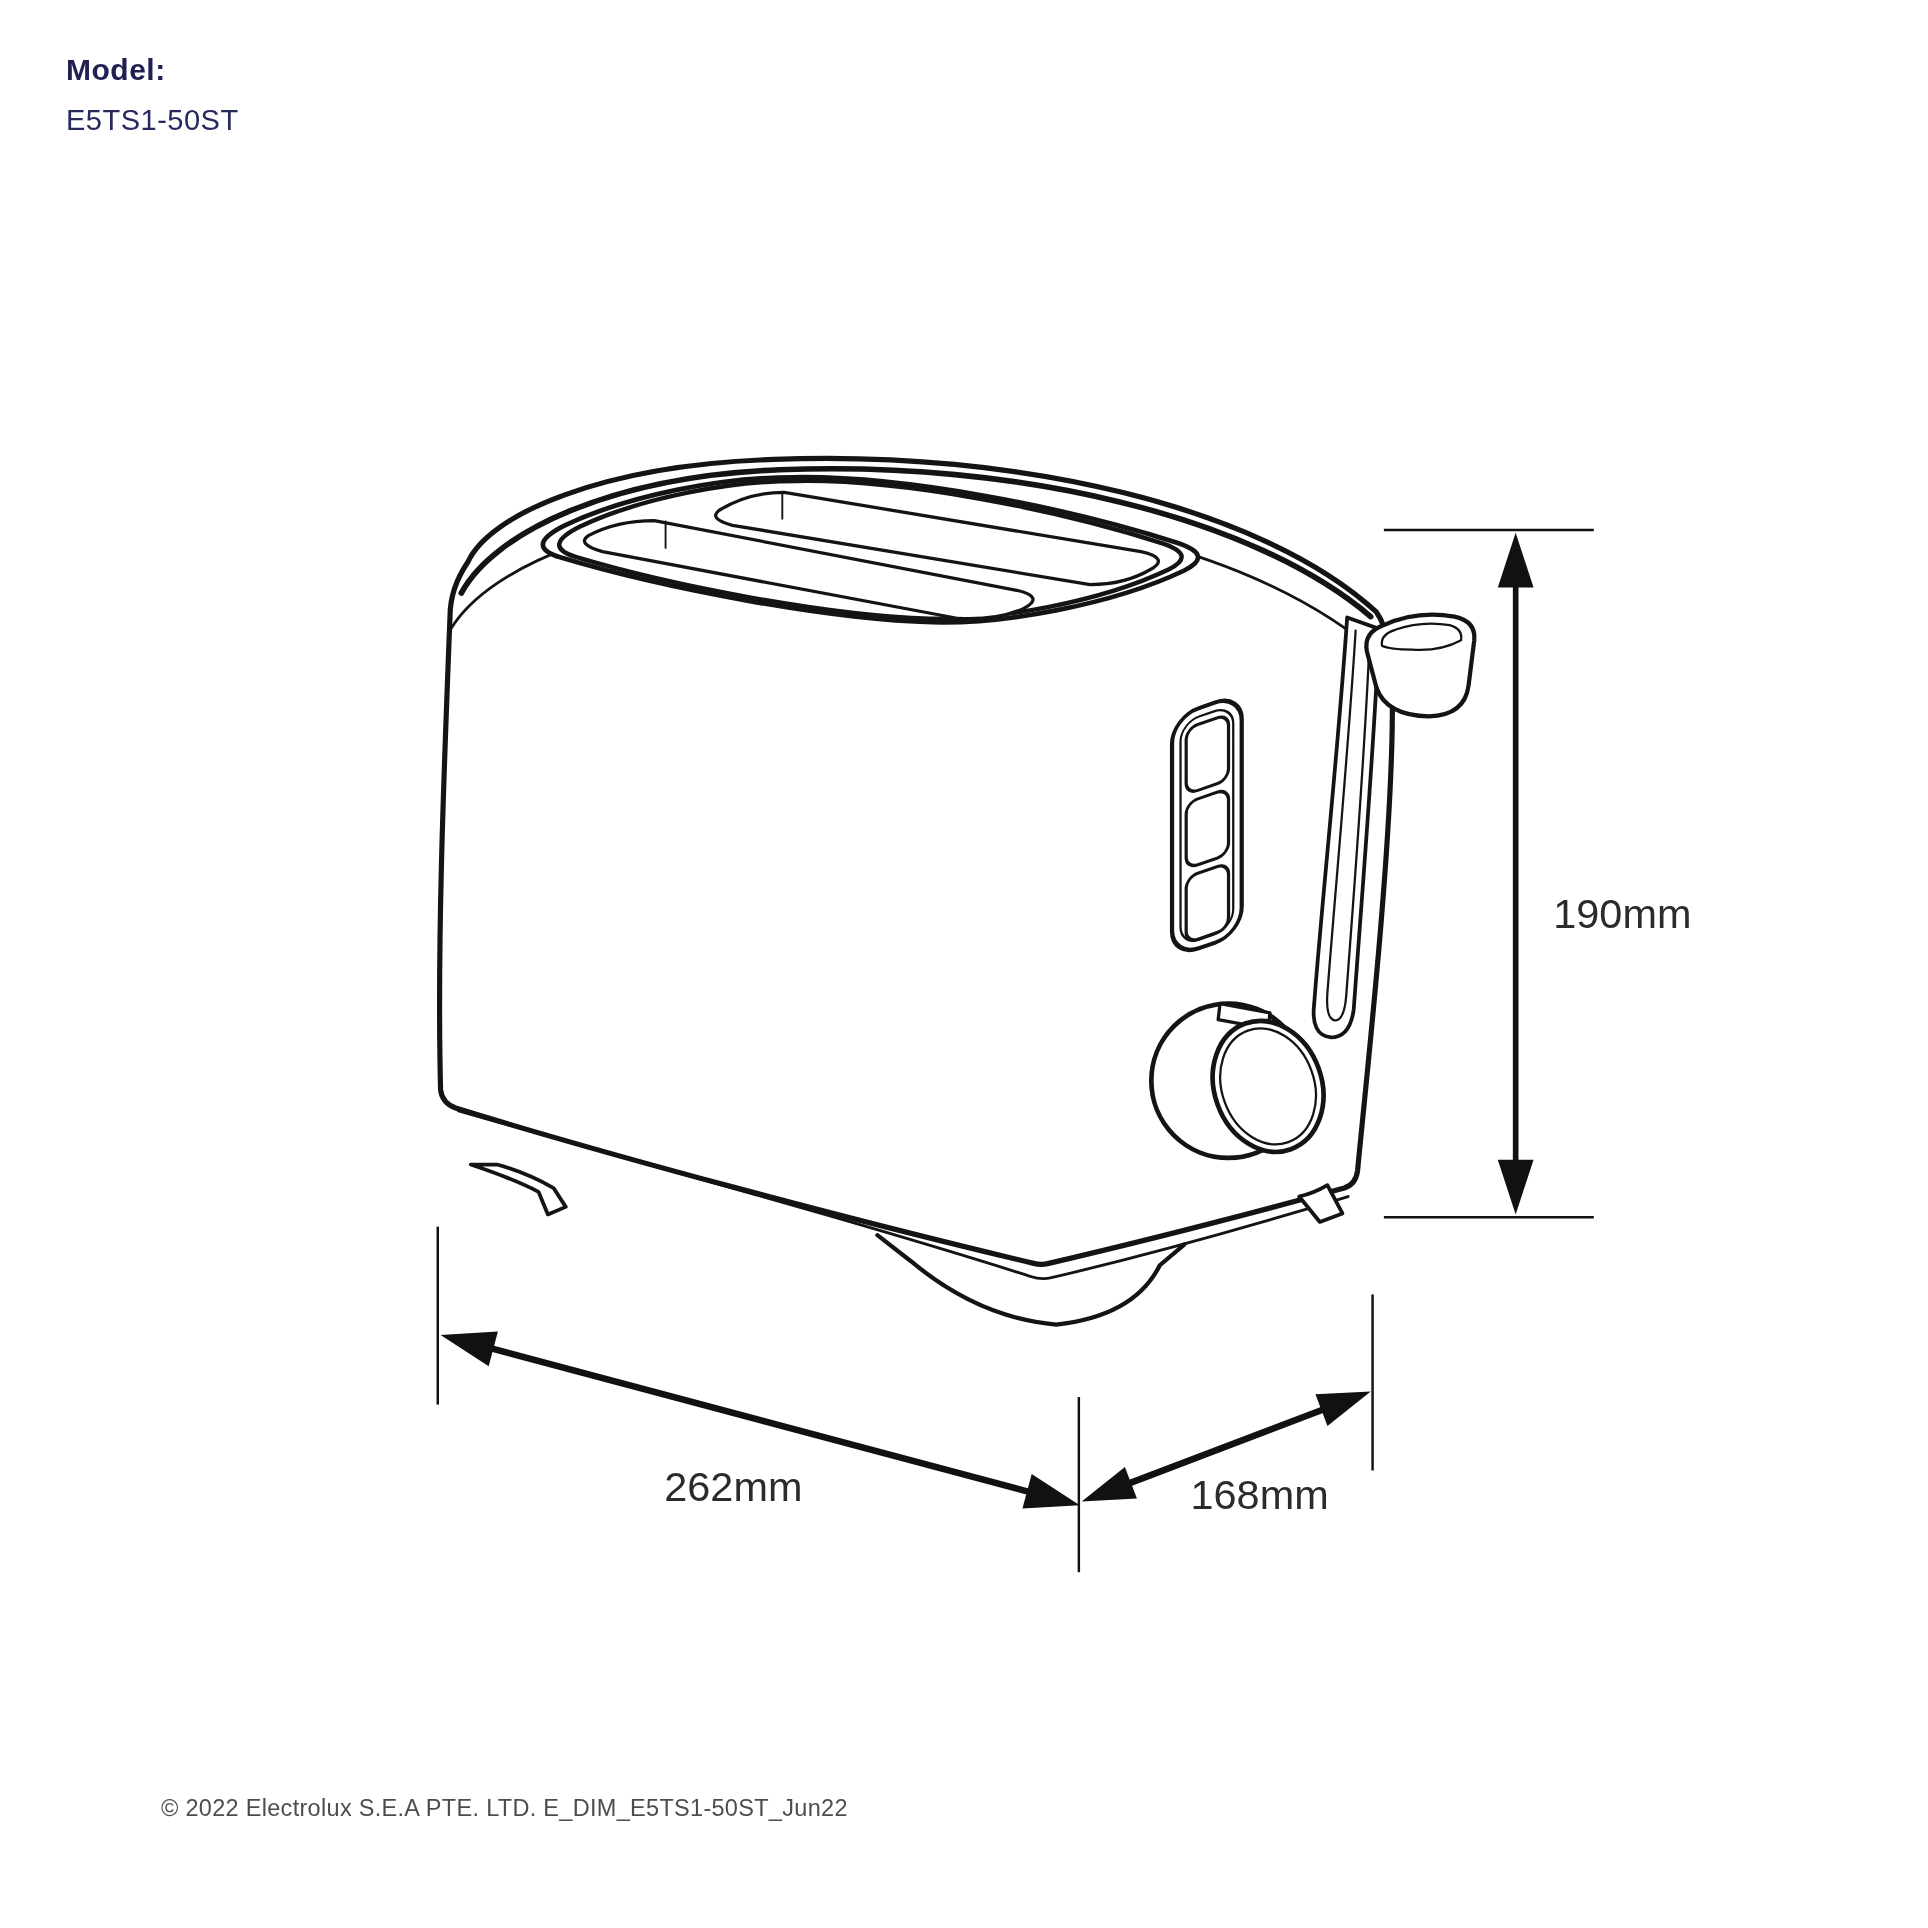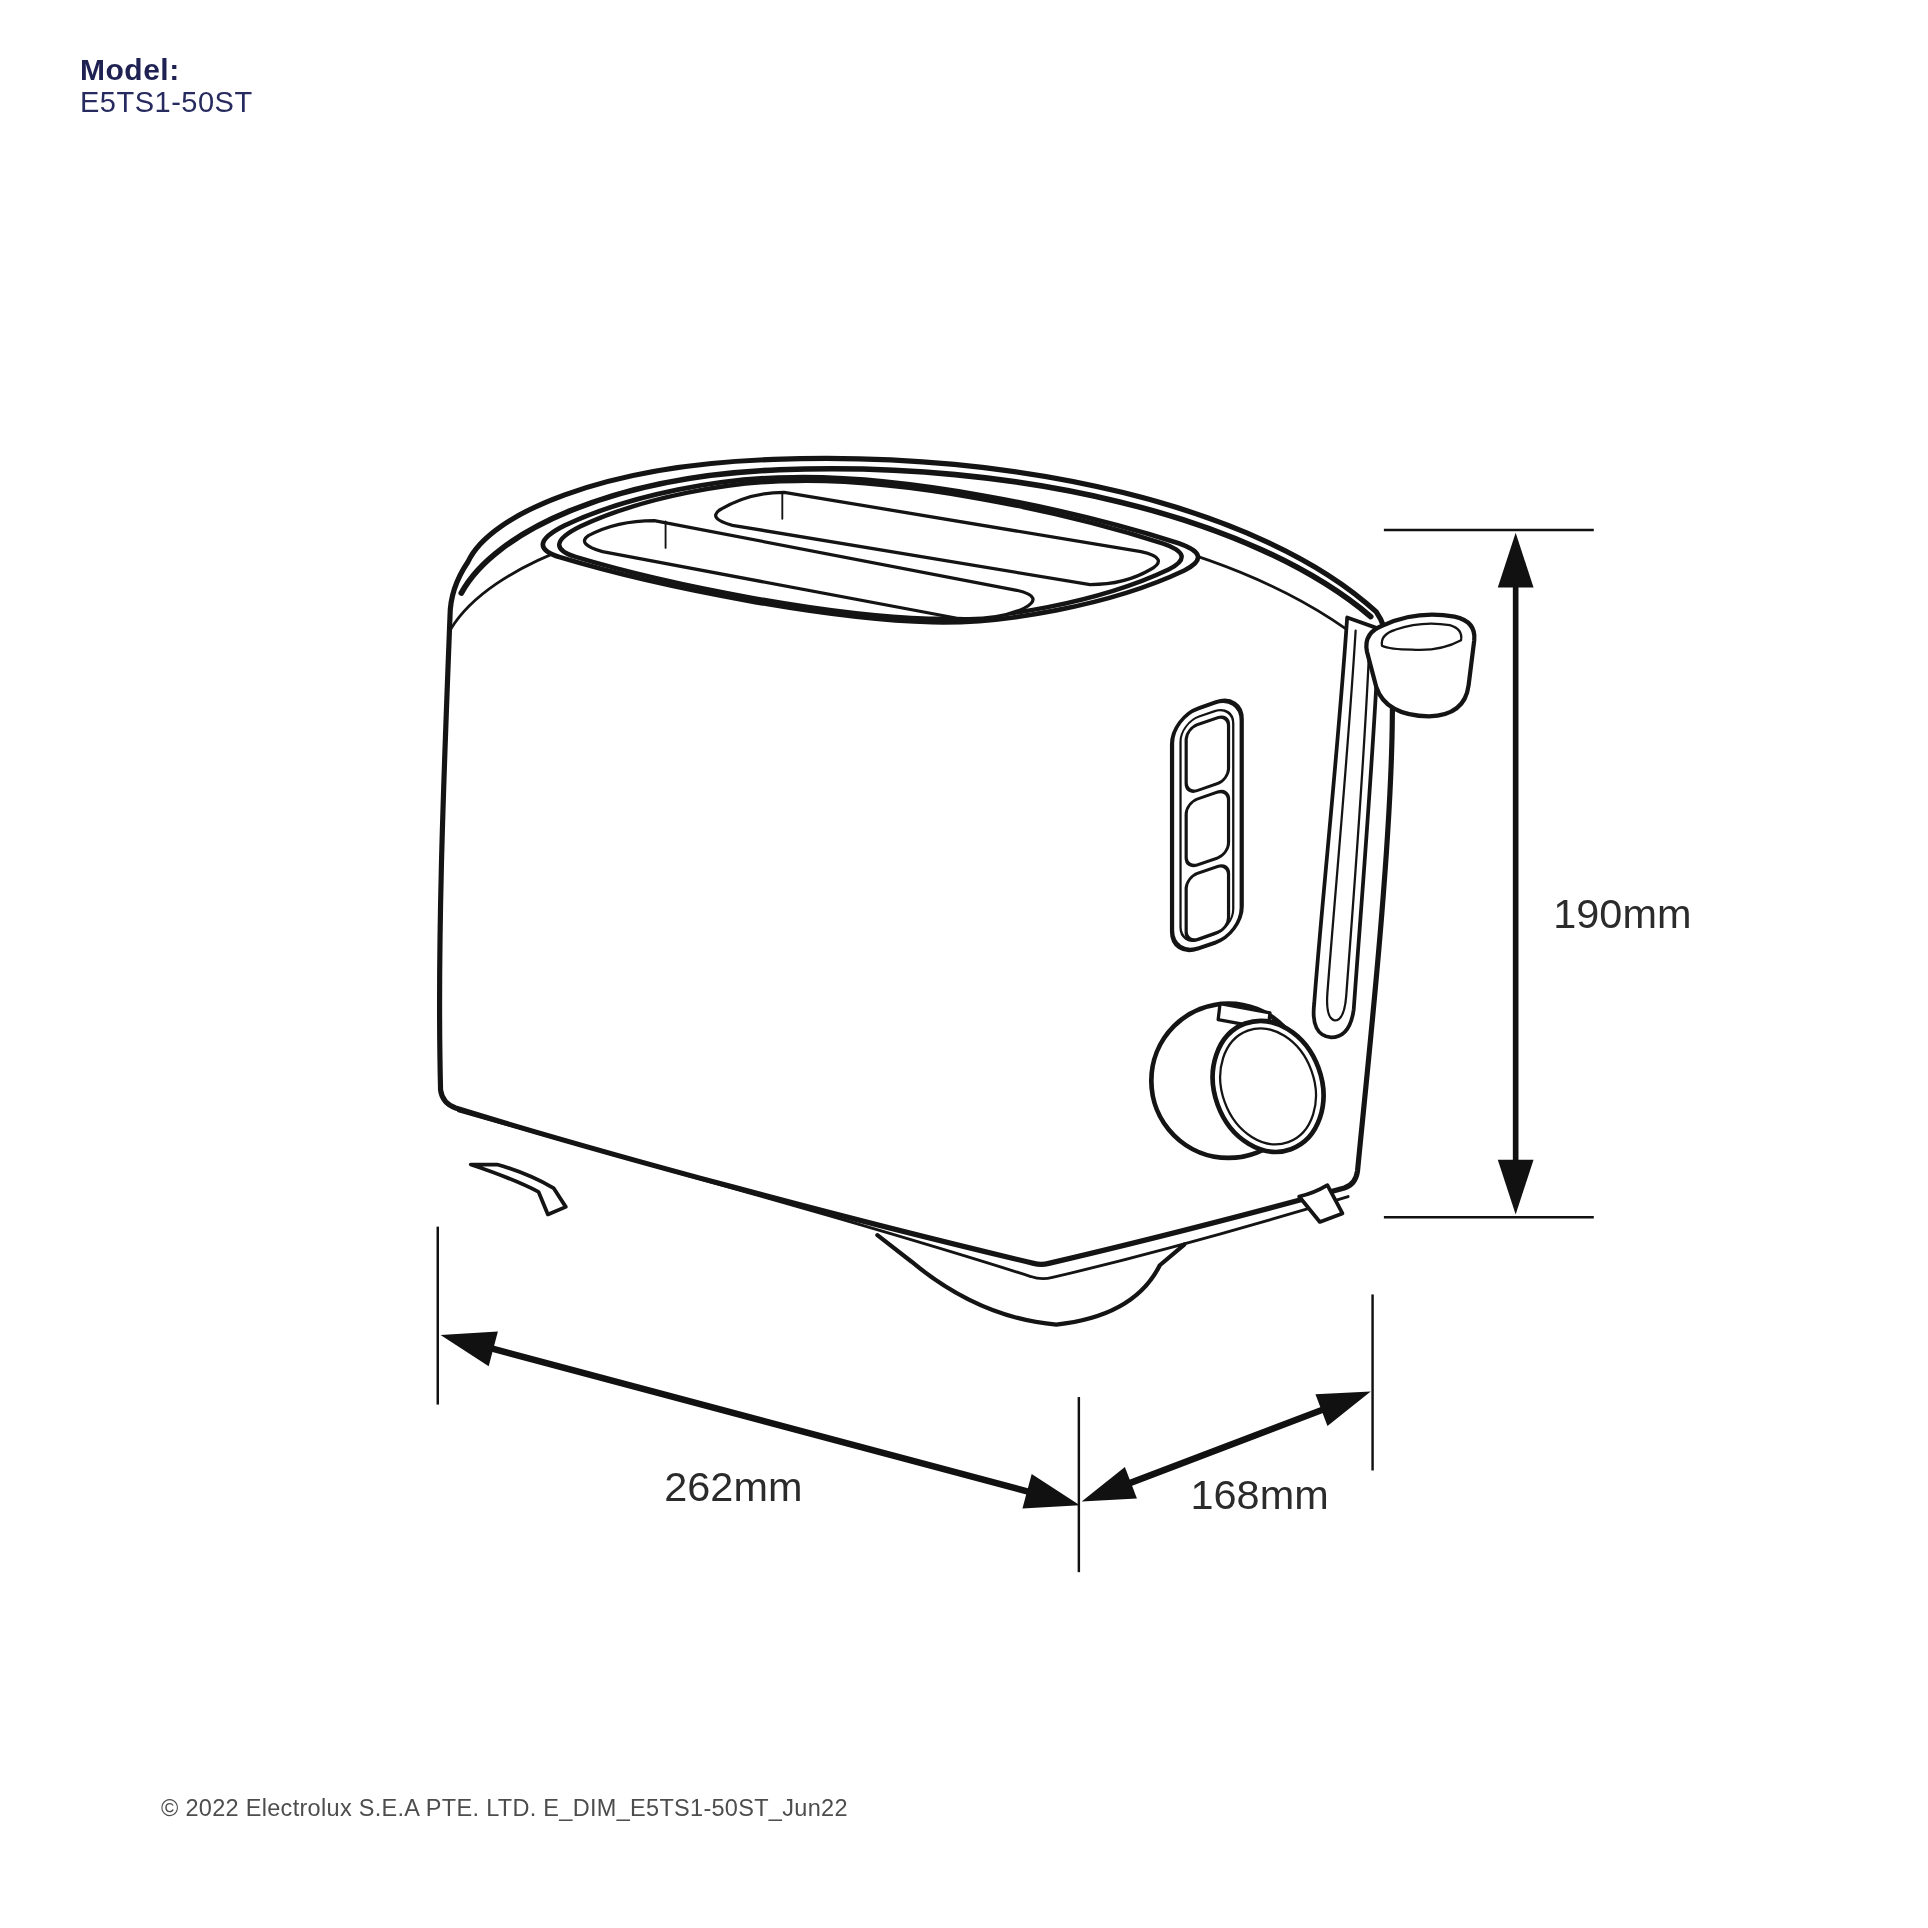--- a/index.html
+++ b/index.html
@@ -9,36 +9,36 @@
   }
   body {
     width: 1928px;
     height: 1928px;
     position: relative;
     font-family: "Liberation Sans", sans-serif;
     overflow: hidden;
   }
   .model-block {
     position: absolute;
-    left: 80px;
+    left: 66px;
     top: 53px;
   }
   .model-label {
     font-size: 30px;
     font-weight: bold;
     color: #1e2152;
     letter-spacing: 0.5px;
     line-height: 1.1;
   }
   .model-number {
     font-size: 29px;
     font-weight: normal;
     color: #262a5e;
     letter-spacing: 0.5px;
-    margin-top: 1px;
+    margin-top: 19px;
     line-height: 1.1;
   }
   .diagram-svg {
     position: absolute;
     left: 0;
     top: 0;
     width: 1928px;
     height: 1928px;
   }
   .dim-text {

